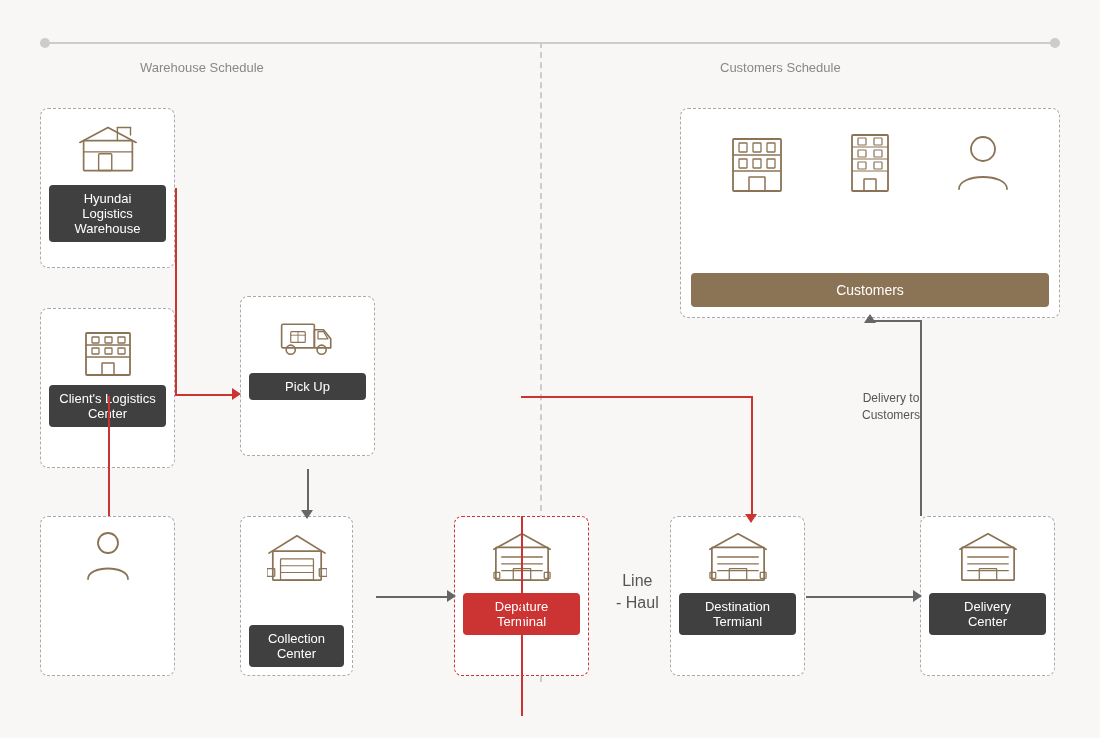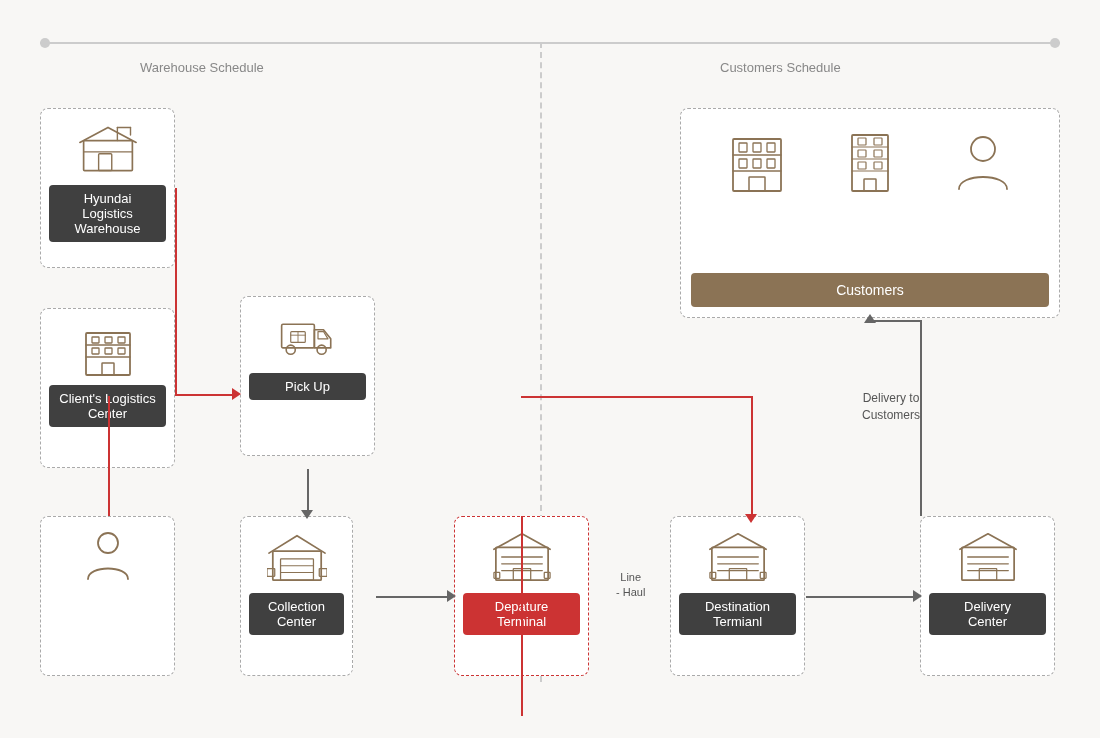--- a/index.html
+++ b/index.html
@@ -128,21 +128,21 @@
     .delivery-to-label {
       position: absolute;
       font-size: 12px;
       color: #555;
       text-align: center;
       line-height: 1.4;
     }
 
     .line-haul-label {
       position: absolute;
-      font-size: 11px;
+      font-size: 16px;
       color: #555;
       text-align: center;
       line-height: 1.4;
     }
   </style>
 </head>
 <body>
 
 <div class="diagram-container">
 
@@ -222,21 +222,21 @@
         <circle cx="48" cy="40" r="5" stroke="#8b7355" stroke-width="1.8" fill="none"></circle>
 
         <rect x="14" y="20" width="16" height="12" rx="1" stroke="#8b7355" stroke-width="1.3" fill="none"></rect>
         <line x1="14" y1="24" x2="30" y2="24" stroke="#8b7355" stroke-width="1.0"></line>
         <line x1="22" y1="20" x2="22" y2="32" stroke="#8b7355" stroke-width="1.0"></line>
       </svg>
     </div>
     <div class="label-bar">Pick Up</div>
   </div>
 
-  <div class="dashed-box" style="top: 516px; left: 240px; width: 113px; height: 160px;">
+  <div class="dashed-box" style="top: 516px; left: 240px; width: 113px; height: 160px; justify-content: space-between;">
     <div class="icon-area">
 
       <svg width="62" height="56" viewBox="0 0 62 56">
         <rect x="6" y="22" width="50" height="30" rx="1" stroke="#8b7355" stroke-width="1.8" fill="none"></rect>
         <polyline points="2,24 31,6 60,24" stroke="#8b7355" stroke-width="1.8" fill="none"></polyline>
 
         <rect x="14" y="30" width="34" height="22" rx="0.5" stroke="#8b7355" stroke-width="1.3" fill="none"></rect>
         <line x1="14" y1="37" x2="48" y2="37" stroke="#8b7355" stroke-width="1.2"></line>
         <line x1="14" y1="44" x2="48" y2="44" stroke="#8b7355" stroke-width="1.2"></line>
 

